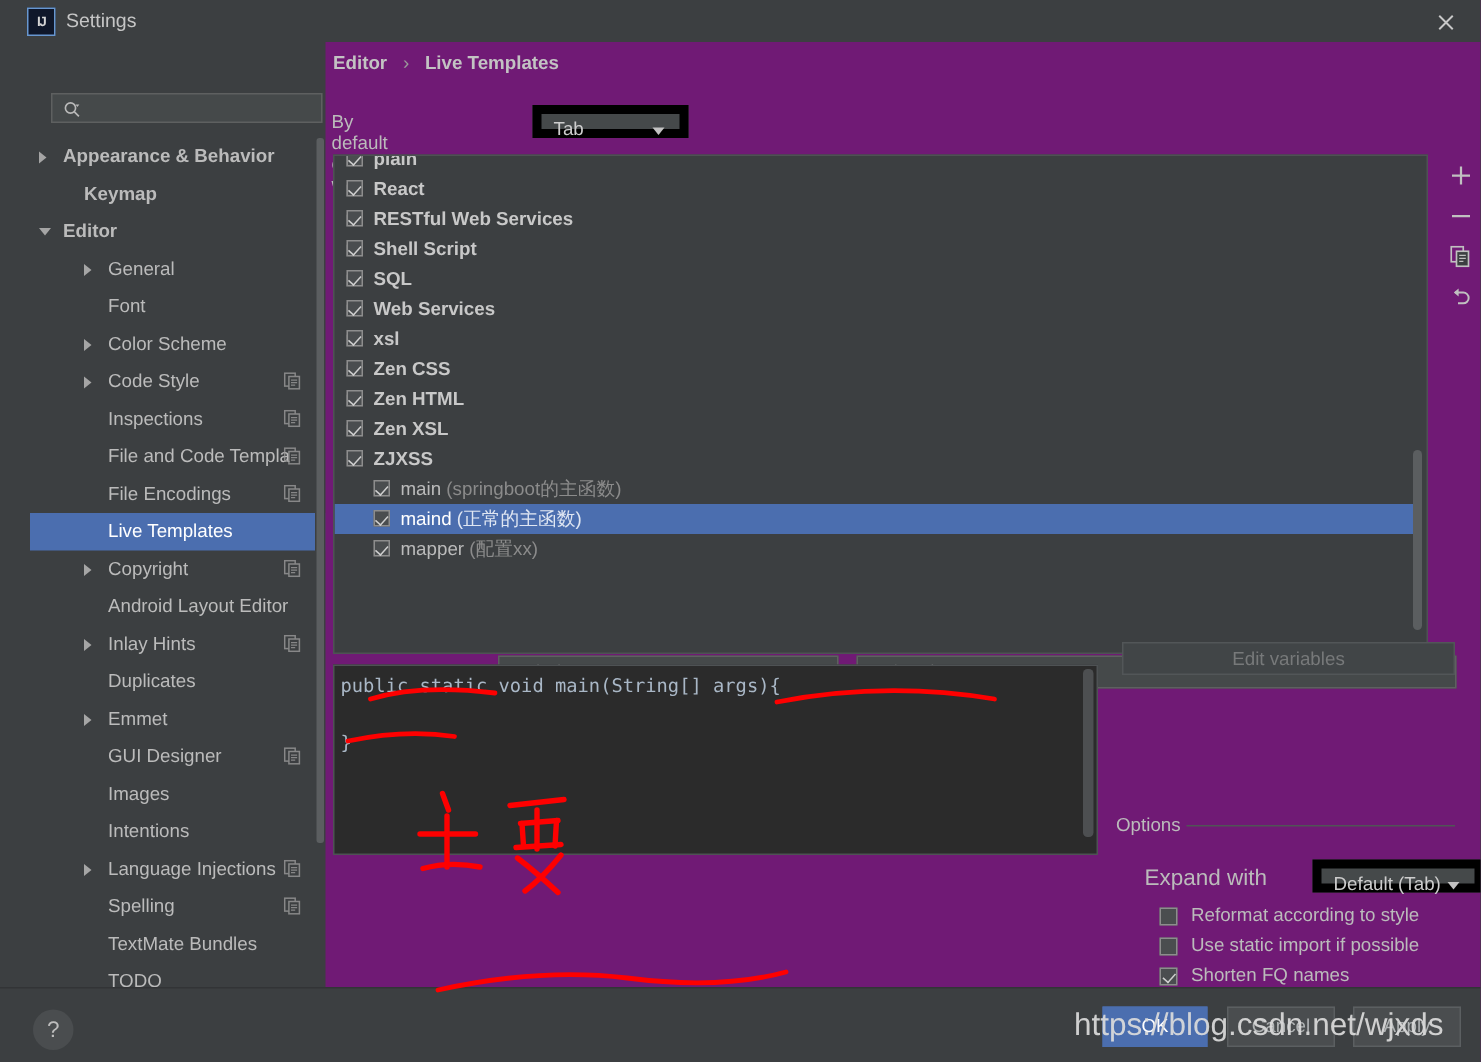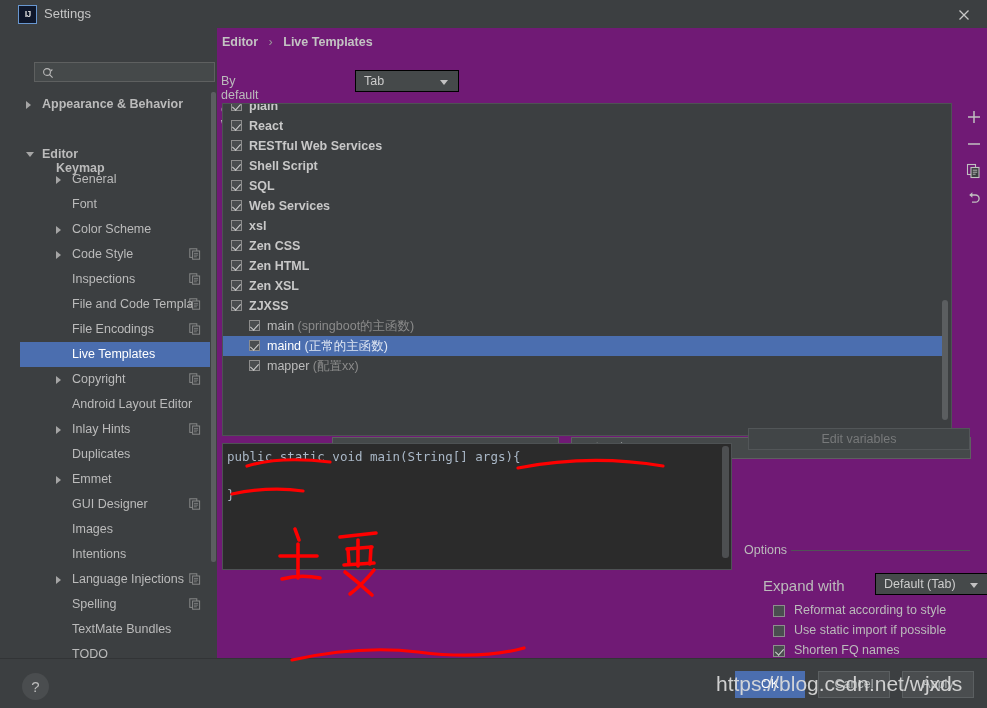--- a/index.html
+++ b/index.html
@@ -55,21 +55,21 @@
   .copyic svg{display:block;}
   .sb-track{position:absolute;right:0;top:64px;width:7px;height:584px;background:#3c3f41;}
   .sb-thumb{position:absolute;right:1px;top:64px;width:5px;height:470px;background:#5b5e60;border-radius:2px;}
 
   
   .content{position:absolute;left:217px;top:28px;width:770px;height:630px;background:#701a75;}
   .breadcrumb{position:absolute;left:5px;top:7px;font-size:12.5px;font-weight:bold;color:#c3c3c3;}
   .breadcrumb .sep{font-weight:normal;color:#9a9a9a;margin:0 7px;}
   .expandrow{position:absolute;left:4px;top:42px;height:24px;}
   .expand-lbl{position:absolute;left:0;top:4px;font-size:12.5px;color:#bbbbbb;}
-  .combo{position:absolute;background:#45494a;border:1px solid #000000;box-sizing:border-box;height:22px;}
+  .combo{position:absolute;background:#45494a;border:6px solid #000000;box-sizing:border-box;height:22px;}
   .combo .cval{position:absolute;left:8px;top:3px;font-size:12.5px;color:#cdcdcd;}
   .combo .carrow{position:absolute;right:10px;top:9px;width:0;height:0;
       border-top:5px solid #c2c2c2;border-left:4px solid transparent;border-right:4px solid transparent;}
   #byDefaultCombo{left:134px;top:0;width:104px;}
 
   
   .listpanel{position:absolute;left:5px;top:75px;width:730px;height:333px;background:#3c3f41;border:1px solid #4e5254;box-sizing:border-box;overflow:hidden;}
   .lrow{position:relative;height:20px;line-height:20px;white-space:nowrap;color:#bbbbbb;font-size:12.5px;}
   .lrow.sel{background:#4b6eaf;}
   .lrow.grp{font-weight:bold;color:#c8c8c8;}
@@ -167,21 +167,21 @@
             </svg>
           </div>
         </div>
       </div>
       <div class="tree" id="sidebar-tree">
           <div class="titem bold">
             <span class="arrow closed" style="left: 6px;"></span>
             <span class="lbl" style="left: 22px;">Appearance &amp; Behavior</span>
           </div>
           <div class="titem bold">
-            <span class="lbl" style="left: 36px; margin-top: 39px;">Keymap</span>
+            <span class="lbl" style="left: 36px;">Keymap</span>
           </div>
           <div class="titem bold">
             <span class="arrow open" style="left: 6px;"></span>
             <span class="lbl" style="left: 22px;">Editor</span>
           </div>
           <div class="titem">
             <span class="arrow closed" style="left: 36px;"></span>
             <span class="lbl" style="left: 52px;">General</span>
           </div>
           <div class="titem">

